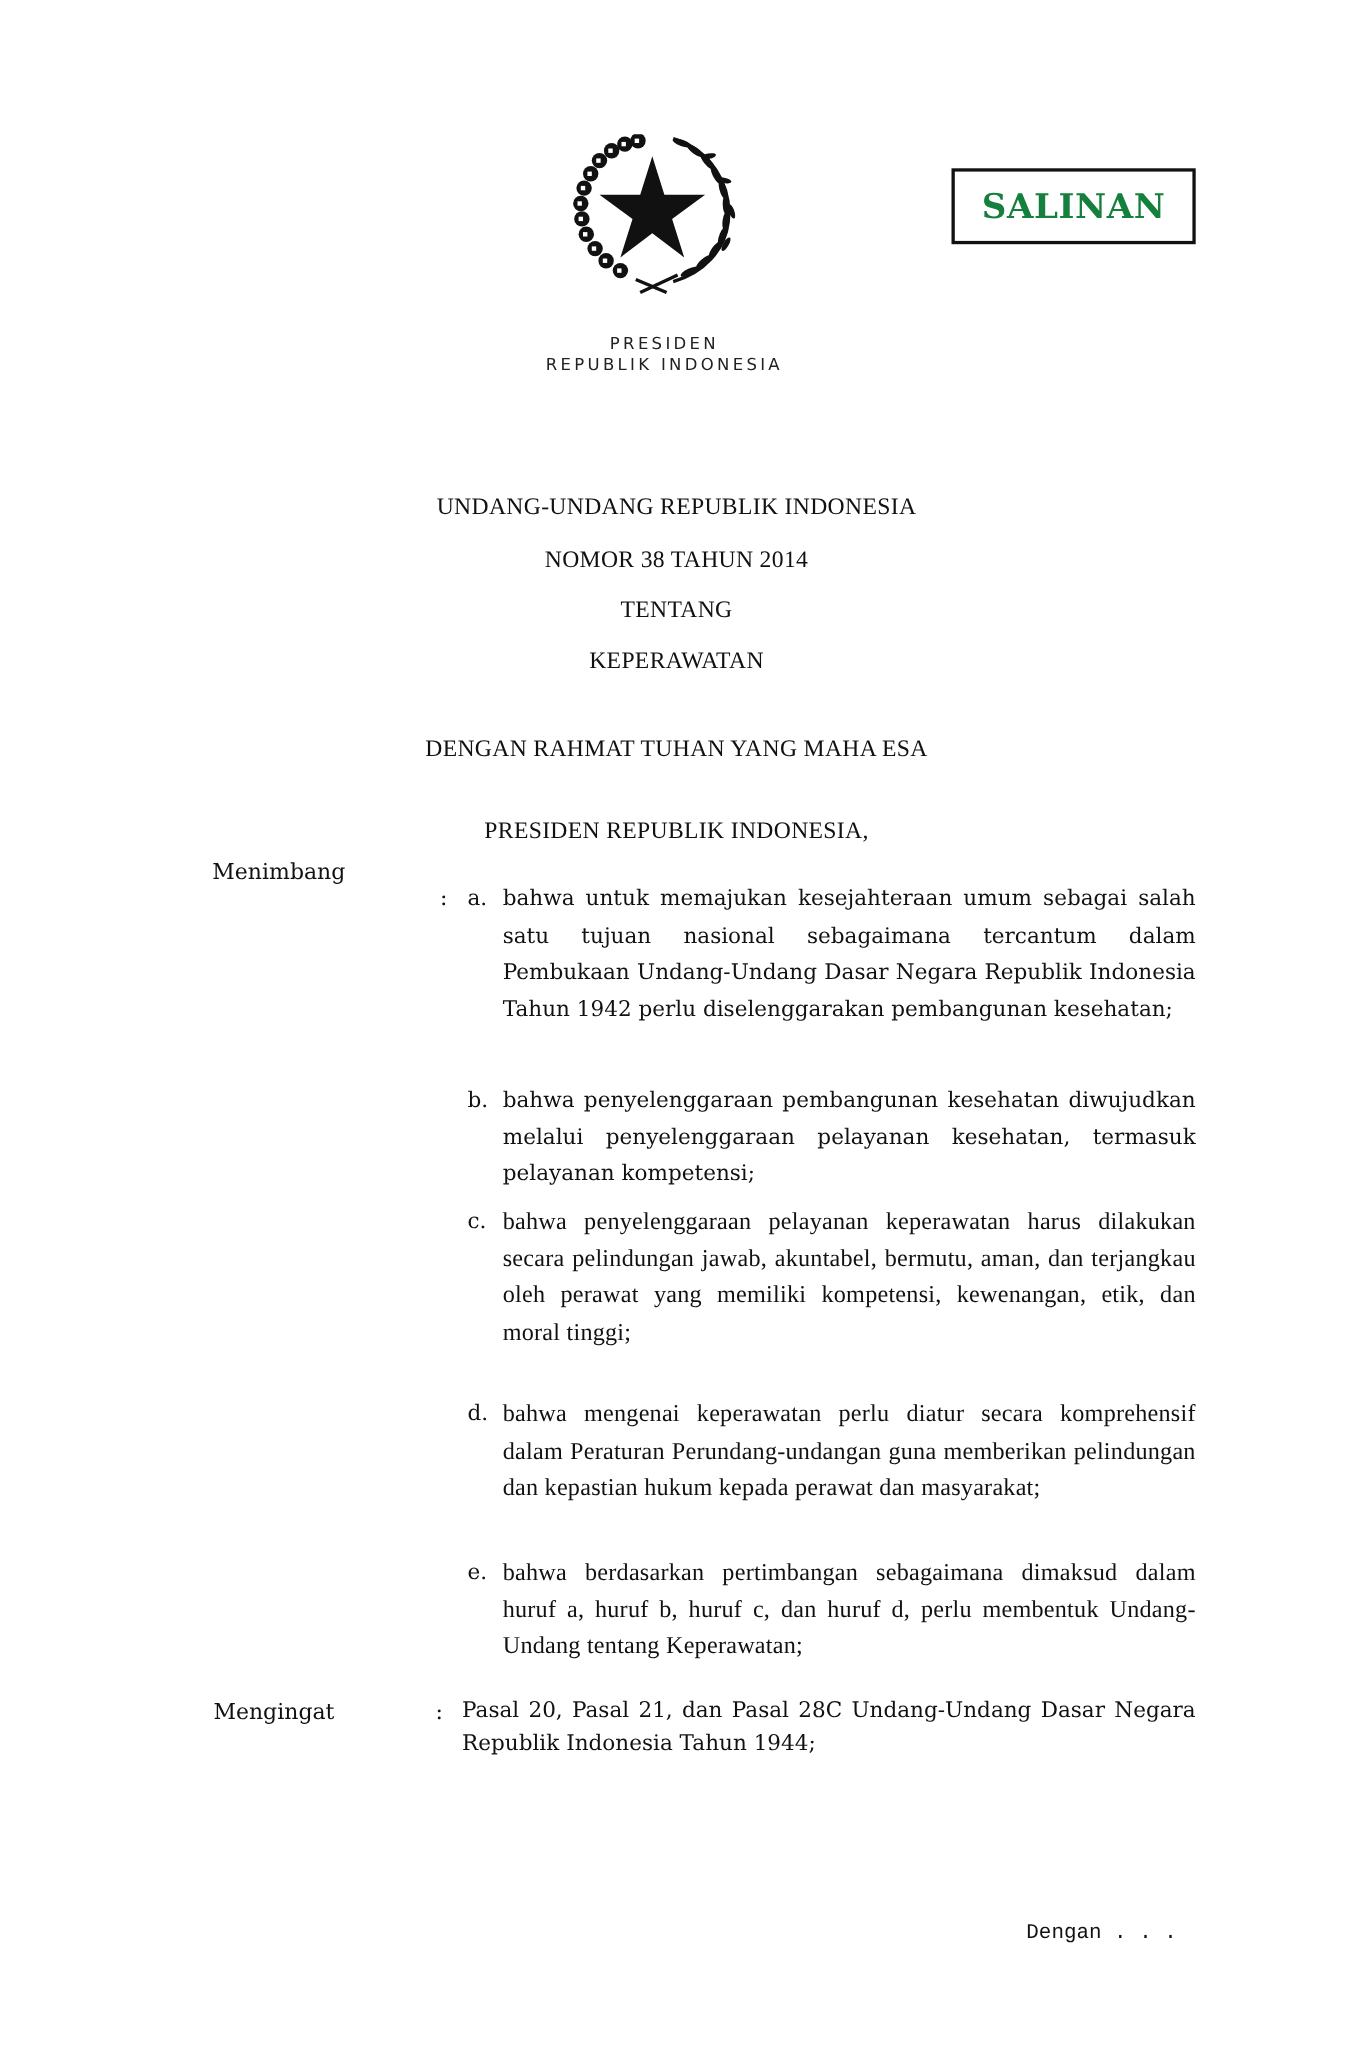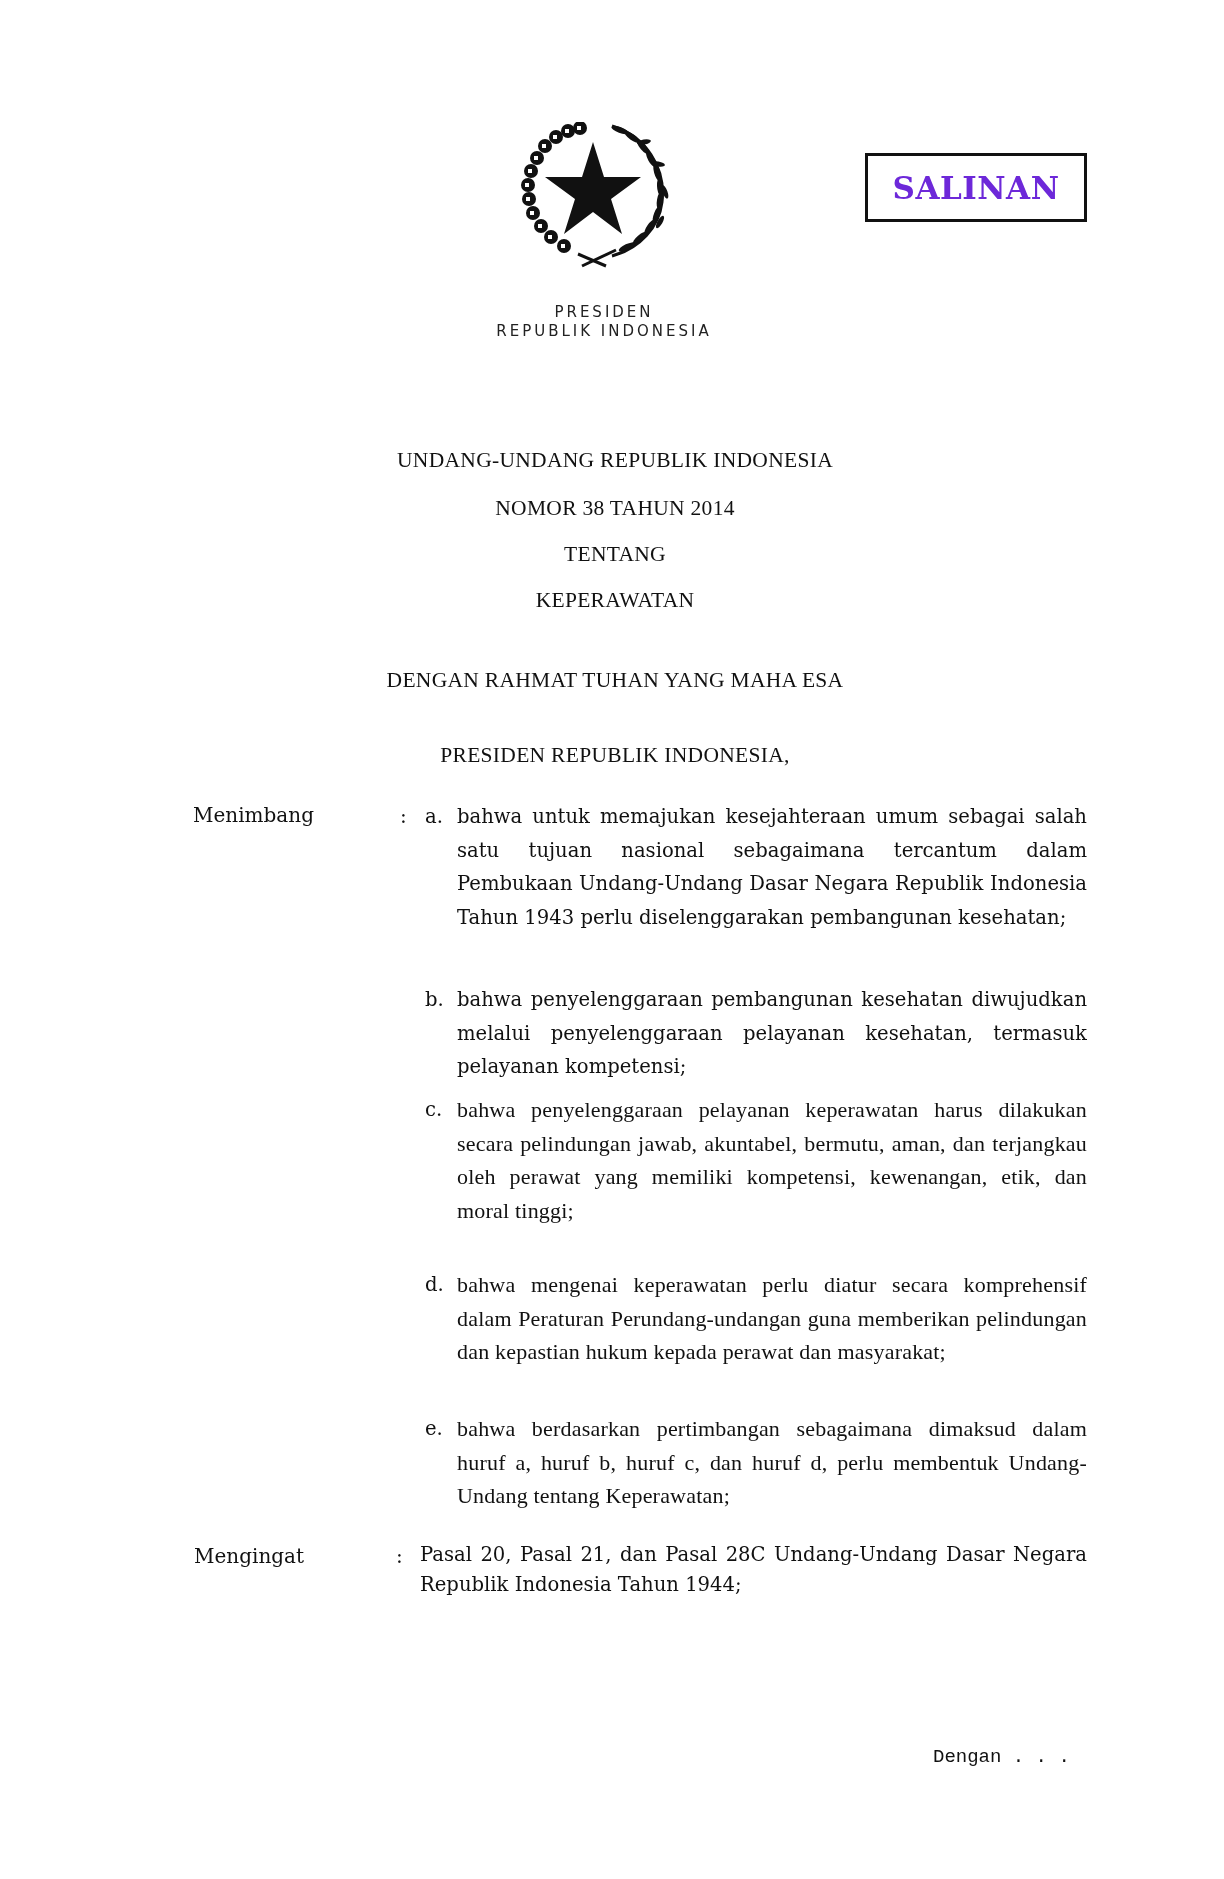--- a/index.html
+++ b/index.html
@@ -14,21 +14,21 @@
   #emblem { left: 520px; top: 122px; width: 150px; height: 146px; }
 
   
   #salinan {
     left: 865px; top: 153px; width: 216px; height: 63px;
     border: 3px solid #111; box-sizing: content-box;
     display: flex; align-items: center; justify-content: center;
   }
   #salinan span {
     font-family: "DejaVu Serif", serif; font-weight: bold;
-    font-size: 31px; letter-spacing: 0.5px; color: #6d28d9;
+    font-size: 31px; letter-spacing: 0.5px; color: #15803d;
   }
 
   
   .pres-head {
     left: 0; width: 1224px; text-align: center;
     font-family: "DejaVu Sans", sans-serif; font-size: 15px;
     letter-spacing: 3px; color: #222; line-height: 18px;
   }
   #pres-line1 { top: 303px; left: -8px; }
   #pres-line2 { top: 322px; left: -8px; }
@@ -131,26 +131,26 @@
 <div id="pres-line1" class="abs pres-head">PRESIDEN</div>
 <div id="pres-line2" class="abs pres-head">REPUBLIK INDONESIA</div>
 
 <div class="abs title-line" style="top:447px;">UNDANG-UNDANG REPUBLIK INDONESIA</div>
 <div class="abs title-line" style="top:495px;">NOMOR 38 TAHUN 2014</div>
 <div class="abs title-line" style="top:541px;">TENTANG</div>
 <div class="abs title-line" style="top:587px;">KEPERAWATAN</div>
 <div class="abs title-line" style="top:667px;">DENGAN RAHMAT TUHAN YANG MAHA ESA</div>
 <div class="abs title-line" style="top:742px;">PRESIDEN REPUBLIK INDONESIA,</div>
 
-<div class="abs label" style="left:193px; top:799px;">Menimbang</div>
+<div class="abs label" style="left:193px; top:776px;">Menimbang</div>
 <div class="abs colon" style="left:400px; top:800px;">:</div>
 
 <div class="item" style="top:800px;">
   <span class="marker">a.</span>
-  <div class="text">bahwa untuk memajukan kesejahteraan umum sebagai salah satu tujuan nasional sebagaimana tercantum dalam Pembukaan Undang-Undang Dasar Negara Republik Indonesia Tahun 1943 perlu diselenggarakan pembangunan kesehatan;</div>
+  <div class="text">bahwa untuk memajukan kesejahteraan umum sebagai salah satu tujuan nasional sebagaimana tercantum dalam Pembukaan Undang-Undang Dasar Negara Republik Indonesia Tahun 1942 perlu diselenggarakan pembangunan kesehatan;</div>
 </div>
 <div class="item" style="top:983px;">
   <span class="marker">b.</span>
   <div class="text">bahwa penyelenggaraan pembangunan kesehatan diwujudkan melalui penyelenggaraan pelayanan kesehatan, termasuk pelayanan kompetensi;</div>
 </div>
 <div class="item" style="top:1093px;">
   <span class="marker">c.</span>
   <div class="text condensed">bahwa penyelenggaraan pelayanan keperawatan harus dilakukan secara pelindungan jawab, akuntabel, bermutu, aman, dan terjangkau oleh perawat yang memiliki kompetensi, kewenangan, etik, dan moral tinggi;</div>
 </div>
 <div class="item" style="top:1268px;">

